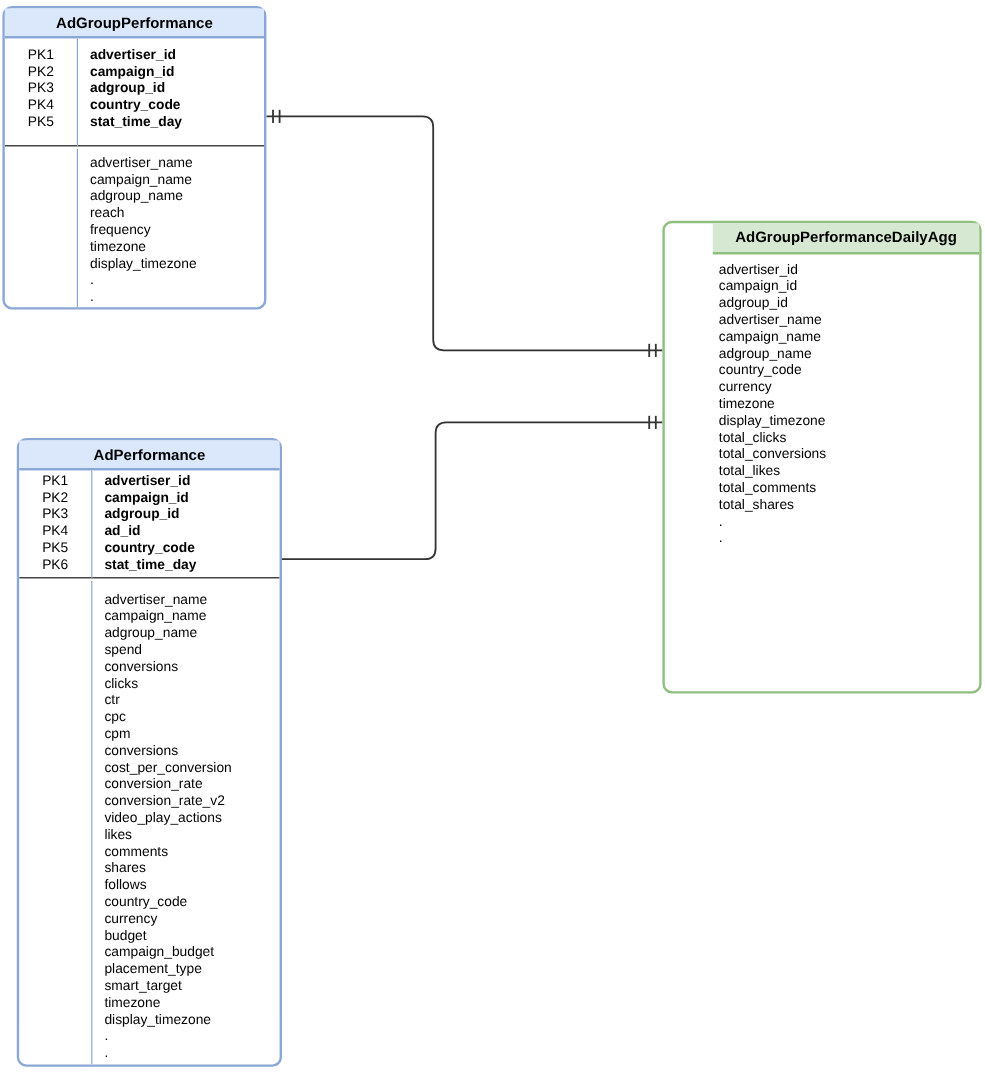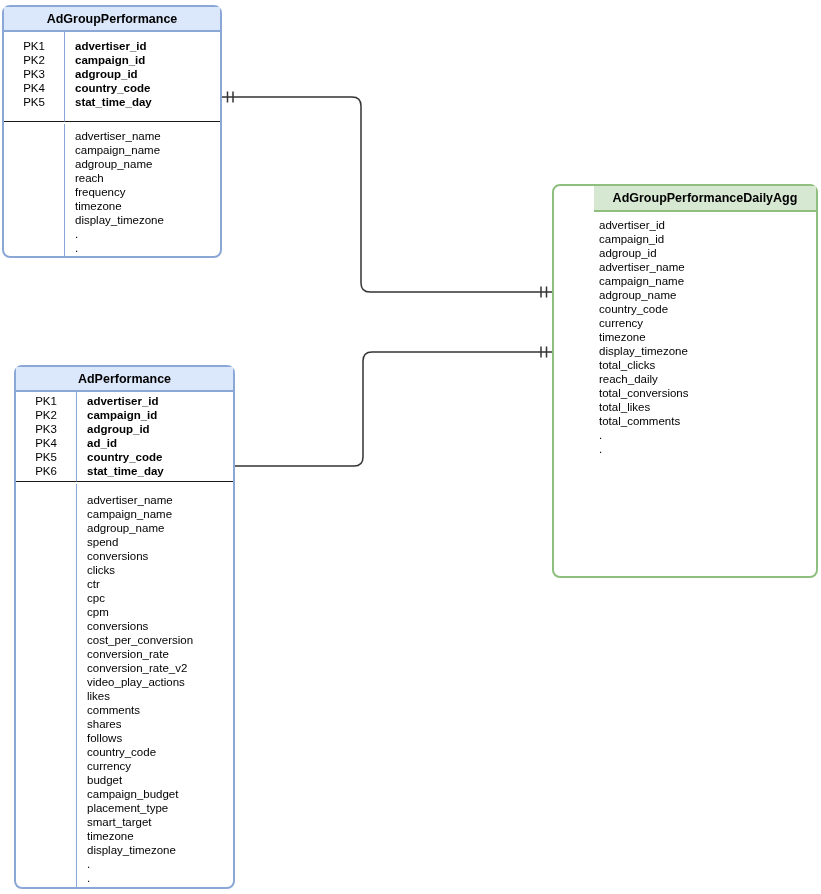--- a/index.html
+++ b/index.html
@@ -206,22 +206,22 @@
         <div class="field">campaign_id</div>
         <div class="field">adgroup_id</div>
         <div class="field">advertiser_name</div>
         <div class="field">campaign_name</div>
         <div class="field">adgroup_name</div>
         <div class="field">country_code</div>
         <div class="field">currency</div>
         <div class="field">timezone</div>
         <div class="field">display_timezone</div>
         <div class="field">total_clicks</div>
-        <div class="field">reach_daily</div>
         <div class="field">total_conversions</div>
         <div class="field">total_likes</div>
         <div class="field">total_comments</div>
+        <div class="field">total_shares</div>
         <div class="field">.</div>
         <div class="field">.</div>
       </div>
   </div>
 
 </div>
 
 </body></html>

